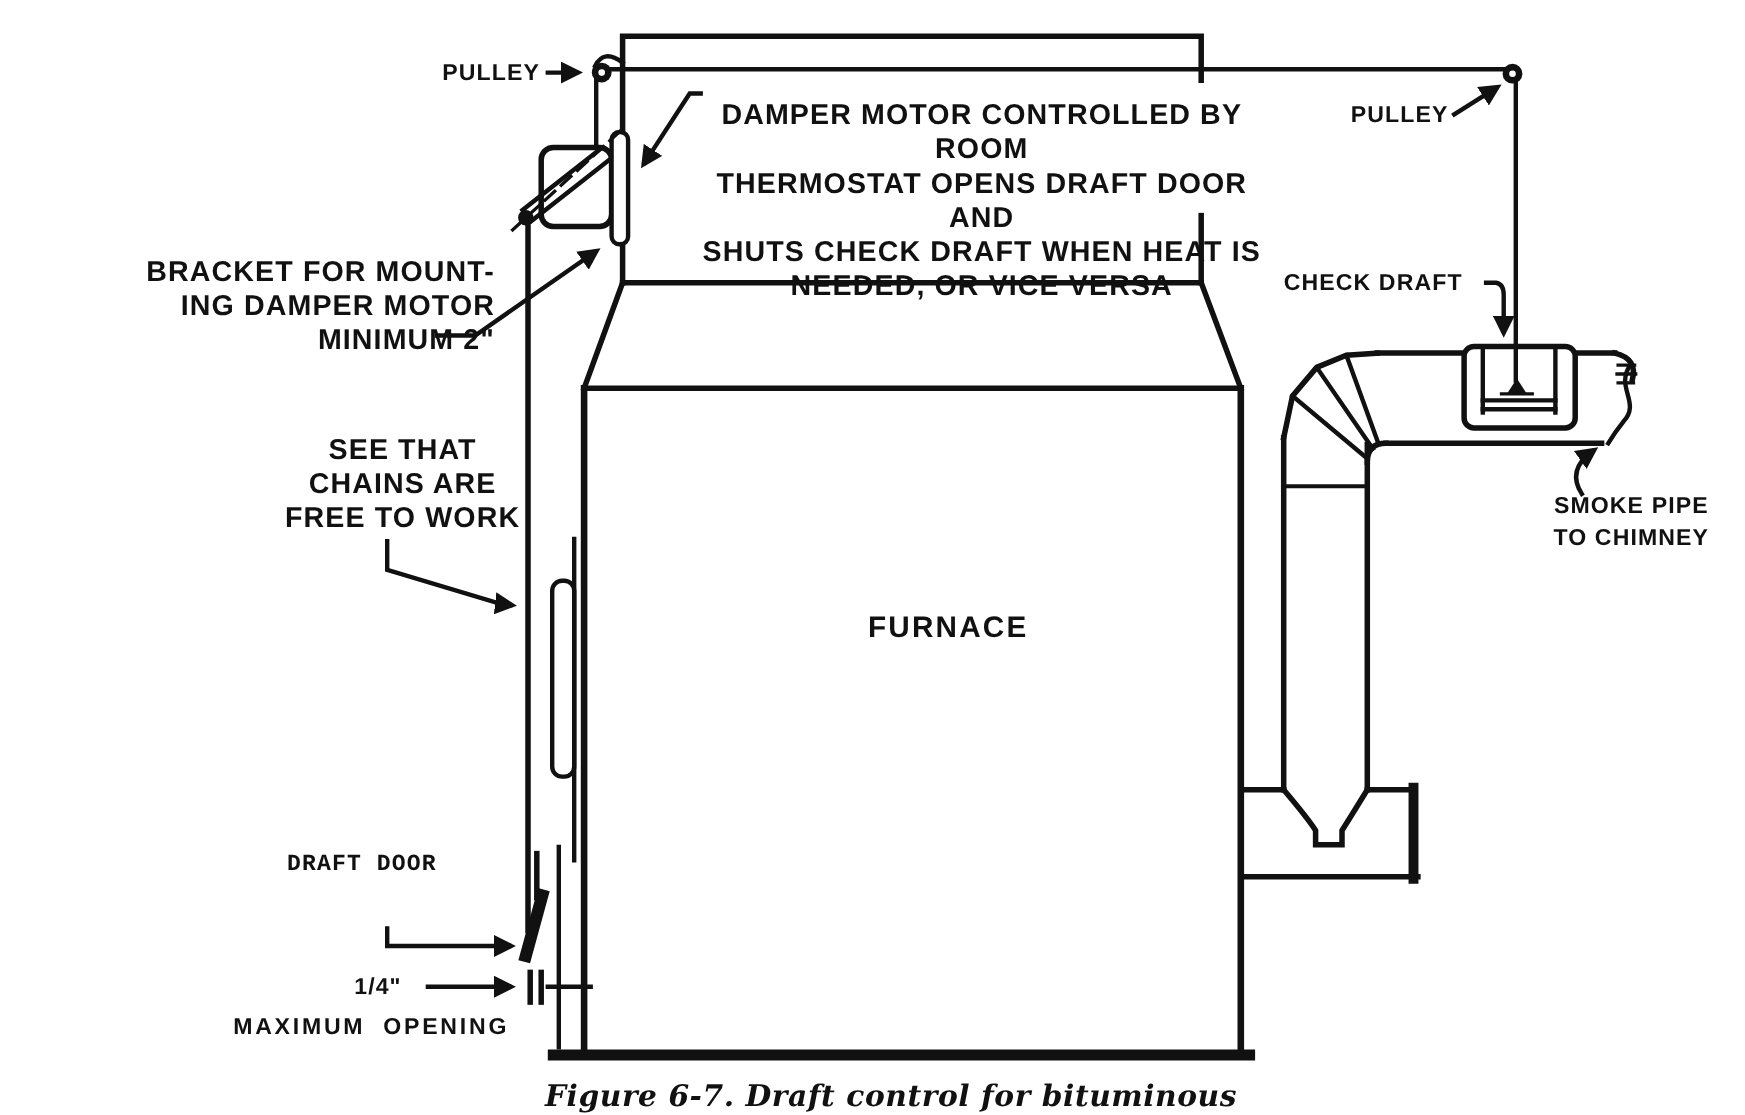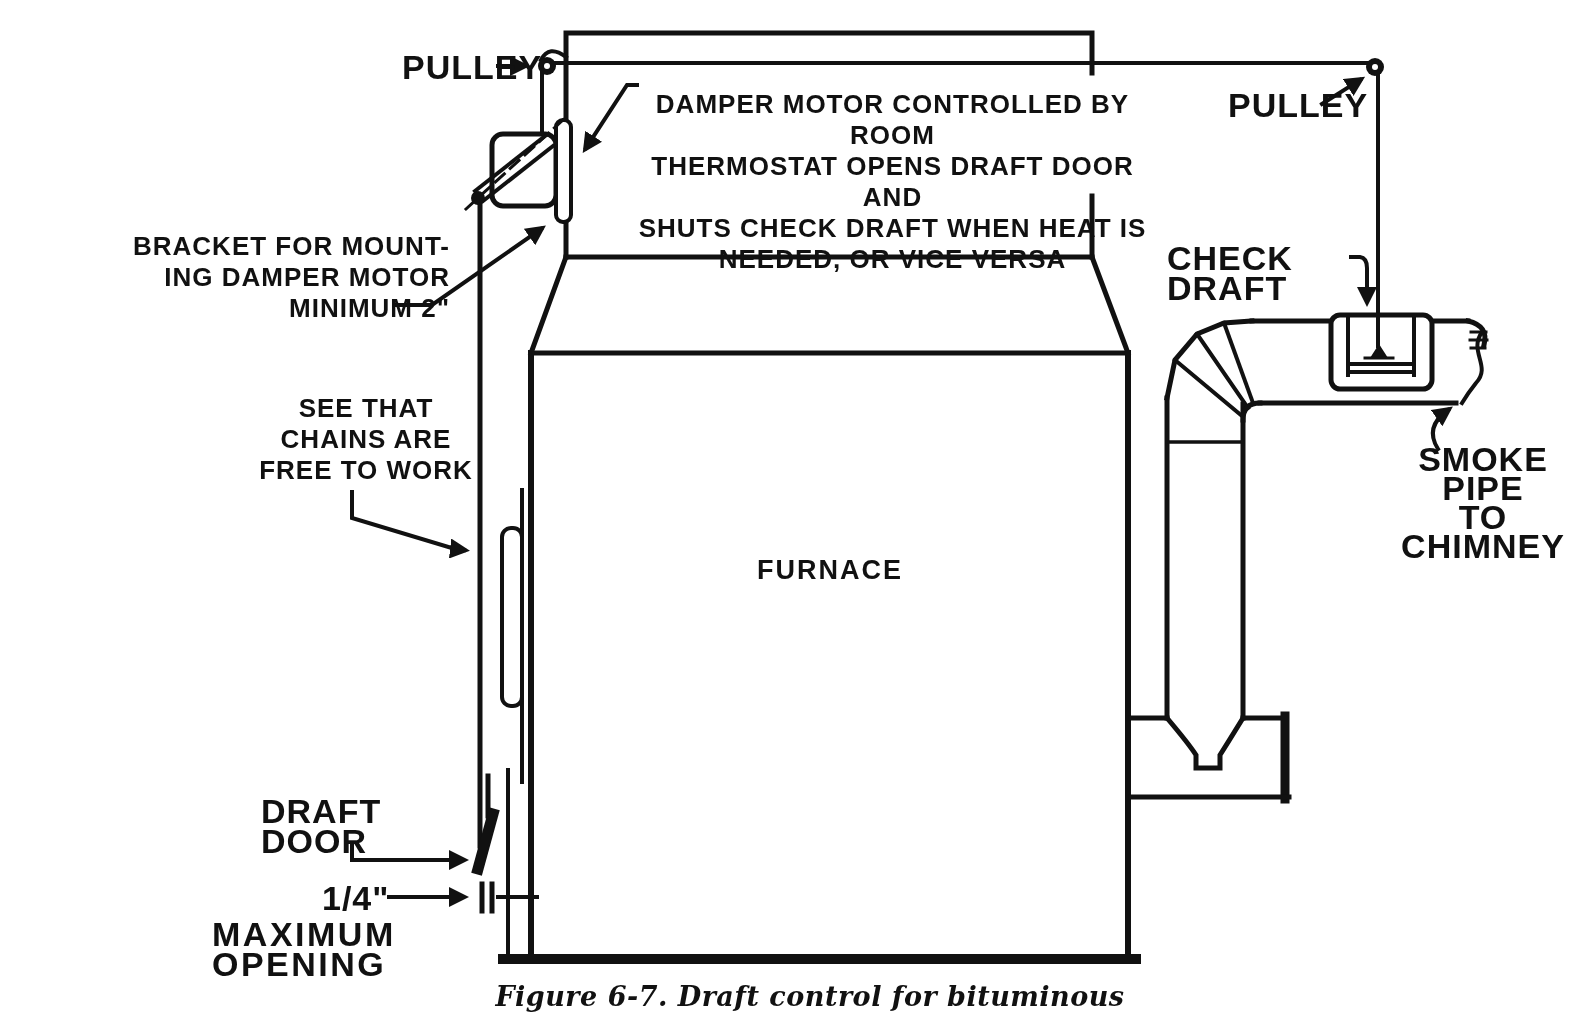--- a/index.html
+++ b/index.html
@@ -3,27 +3,27 @@
 <meta charset="utf-8">
 <style>
   html,body { margin:0; padding:0; background:#ffffff; }
   .canvas {
     position:relative; width:1586px; height:1014px; background:#ffffff;
     font-family:"Liberation Sans", sans-serif; color:#111;
     overflow:hidden;
   }
   .art { position:absolute; left:0; top:0; width:1586px; height:1014px; }
   .lbl {
-    position:absolute; font-weight:bold; font-size:34px; line-height:30px;
+    position:absolute; font-weight:bold; font-size:21px; line-height:30px;
     letter-spacing:1px; white-space:pre-line; color:#111;
   }
   .lbl.center { text-align:center; }
   .lbl.right  { text-align:right; }
   .note { font-size:26px; line-height:31px; }
-  .furnace-lbl { font-size:27px; letter-spacing:2px; }
+  .furnace-lbl { font-size:27px; letter-spacing:2px;margin-left:32px; }
   .maxopen { letter-spacing:2.5px; word-spacing:8px; }
   .caption {
     position:absolute; font-family:"DejaVu Serif", serif; font-style:italic;
     font-weight:bold; font-size:27px; text-align:center; letter-spacing:.5px;
     color:#111;
   }
 </style>
 </head>
 <body>
 
@@ -150,21 +150,21 @@
 
   <div class="lbl center note" style="left:250px; top:393px; width:232px;text-align:center;">SEE THAT
 CHAINS ARE
 FREE TO WORK</div>
 
   <div class="lbl center" style="left:1383px; top:445px; width:200px; line-height:29px;">SMOKE PIPE
 TO CHIMNEY</div>
 
   <div class="lbl furnace-lbl" style="left:757px; top:555px; width:160px;">FURNACE</div>
 
-  <div class="lbl" style="left:261px; top:796px; width:180px;">DRAFT DOOR</div>
+  <div class="lbl" style="left:261px; top:772px; width:180px;font-family:Liberation Mono, monospace;">DRAFT DOOR</div>
 
   <div class="lbl" style="left:322px; top:883px; width:70px;">1/4"</div>
 
   <div class="lbl maxopen" style="left:212px; top:919px; width:300px;">MAXIMUM OPENING</div>
 
   <div class="caption" style="left:470px; top:981px; width:680px;">Figure 6-7.   Draft control for bituminous coal furnace.</div>
 
 </div>
 
 </body></html>

